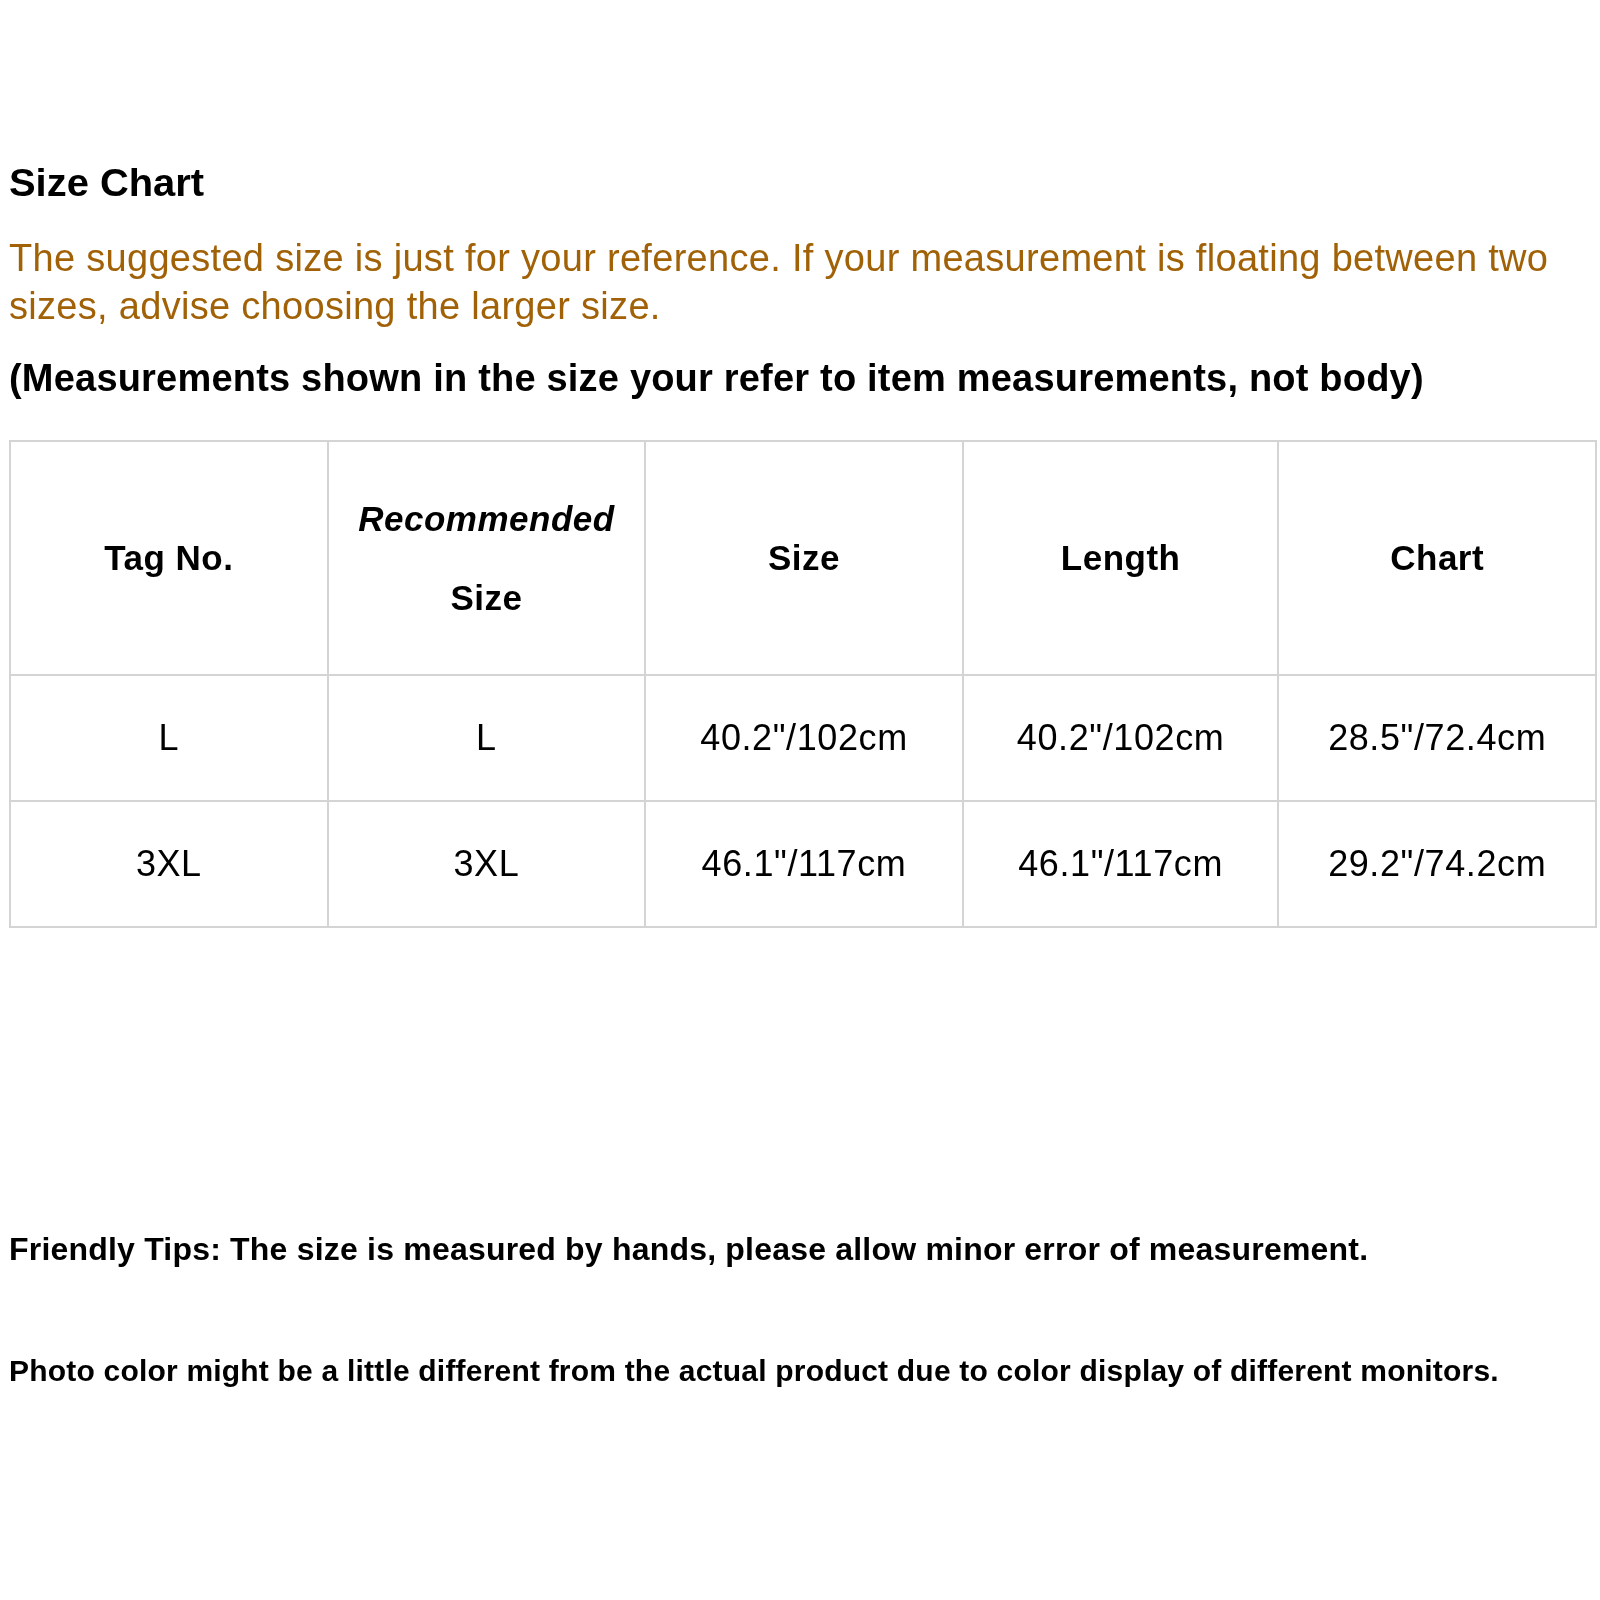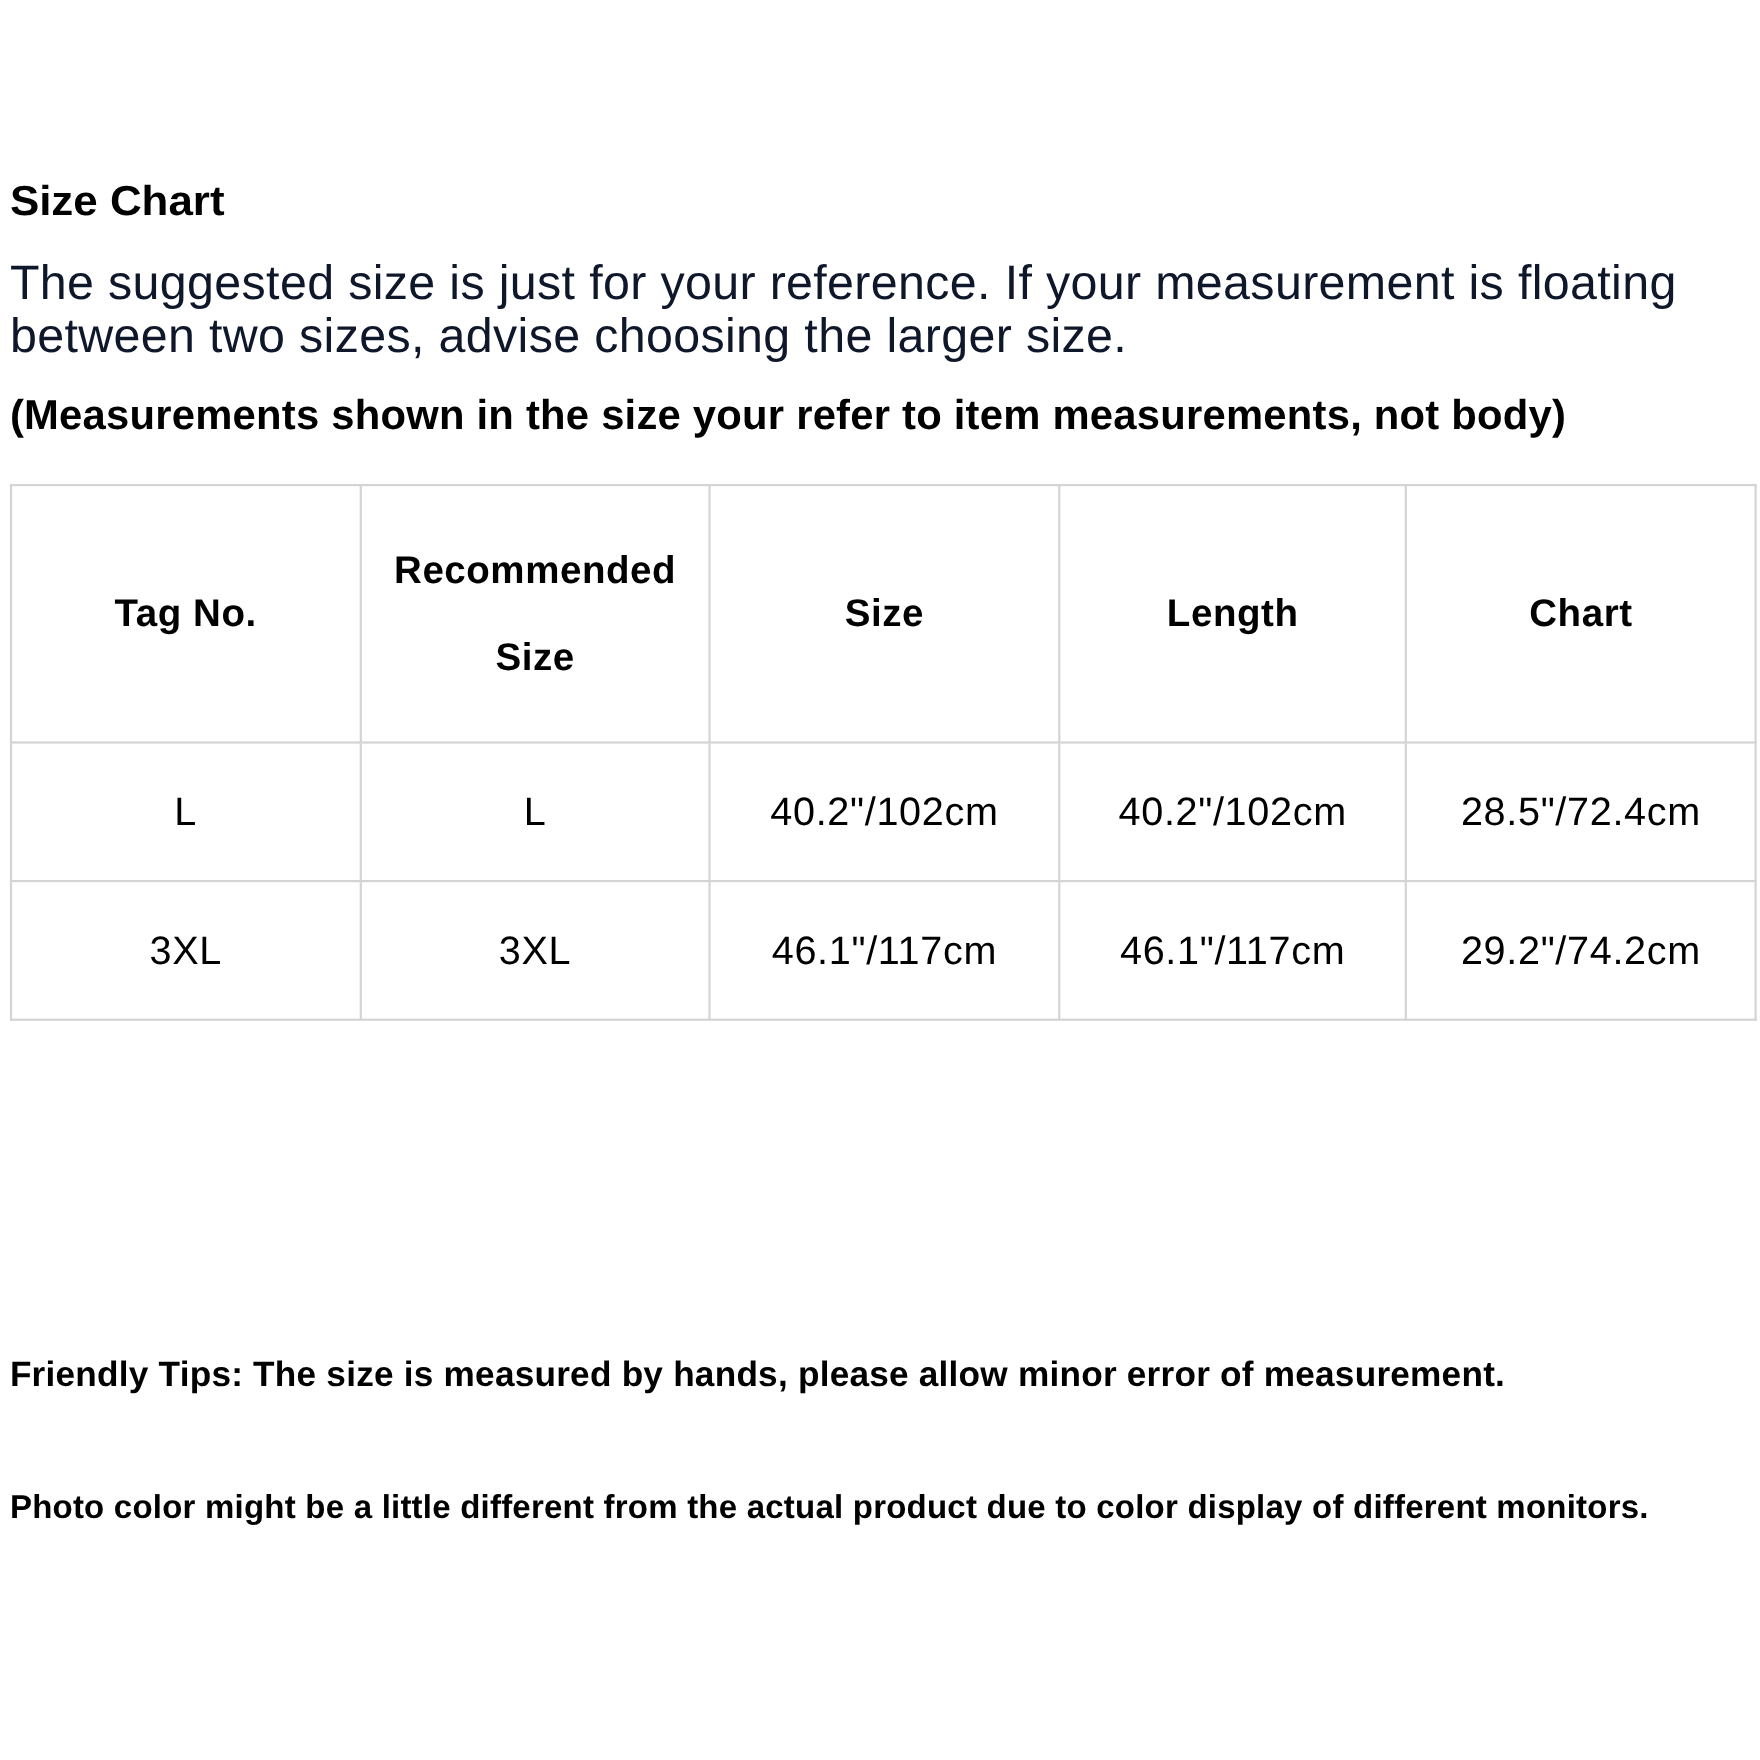--- a/index.html
+++ b/index.html
@@ -1,24 +1,24 @@
 <!DOCTYPE html>
 <html><head>
 <meta charset="utf-8">
 <style>
   html, body { margin: 0; padding: 0; background: #ffffff; }
   body { width: 1600px; height: 1600px; position: relative; overflow: hidden;
          font-family: "Liberation Sans", sans-serif; color: #000; }
   .title { position: absolute; left: 9px; top: 160px; font-size: 38px; font-weight: bold; line-height: 46px; transform: scaleX(1.05); transform-origin: left; }
-  .notice { position: absolute; left: 9px; top: 234px; width: 1580px; font-size: 44px; line-height: 48px; color: #0f172a; letter-spacing: 0.3px; }
+  .notice { position: absolute; left: 9px; top: 234px; width: 1580px; font-size: 38px; line-height: 48px; color: #a16207; letter-spacing: 0.3px; }
   .note { position: absolute; left: 9px; top: 354px; font-size: 38px; font-weight: bold; line-height: 48px; letter-spacing: 0.2px; }
   table { position: absolute; left: 9px; top: 440px; width: 1588px; border-collapse: collapse; table-layout: fixed; }
   td, th { border: 2px solid #d4d4d4; text-align: center; vertical-align: middle; padding: 0; }
   th { font-weight: bold; font-size: 35px; height: 232px; letter-spacing: 0.5px; }
-  th .l1 { display: block; margin-bottom: 39px; }
+  th .l1 { display: block; margin-bottom: 39px; font-style: italic; }
   td { font-size: 36px; height: 124px; letter-spacing: 0.6px; }
   .tips { position: absolute; left: 9px; top: 1225px; width: 1560px; font-size: 32px; font-weight: bold; line-height: 48px; letter-spacing: 0.2px; }
   .photo { position: absolute; left: 9px; top: 1347px; width: 1560px; font-size: 30px; font-weight: bold; line-height: 48px; letter-spacing: 0.2px; }
 </style>
 </head>
 <body>
 
 <div class="title">Size Chart</div>
 <div class="notice">The suggested size is just for your reference. If your measurement is floating between two sizes, advise choosing the larger size.</div>
 <div class="note">(Measurements shown in the size your refer to item measurements, not body)</div>

